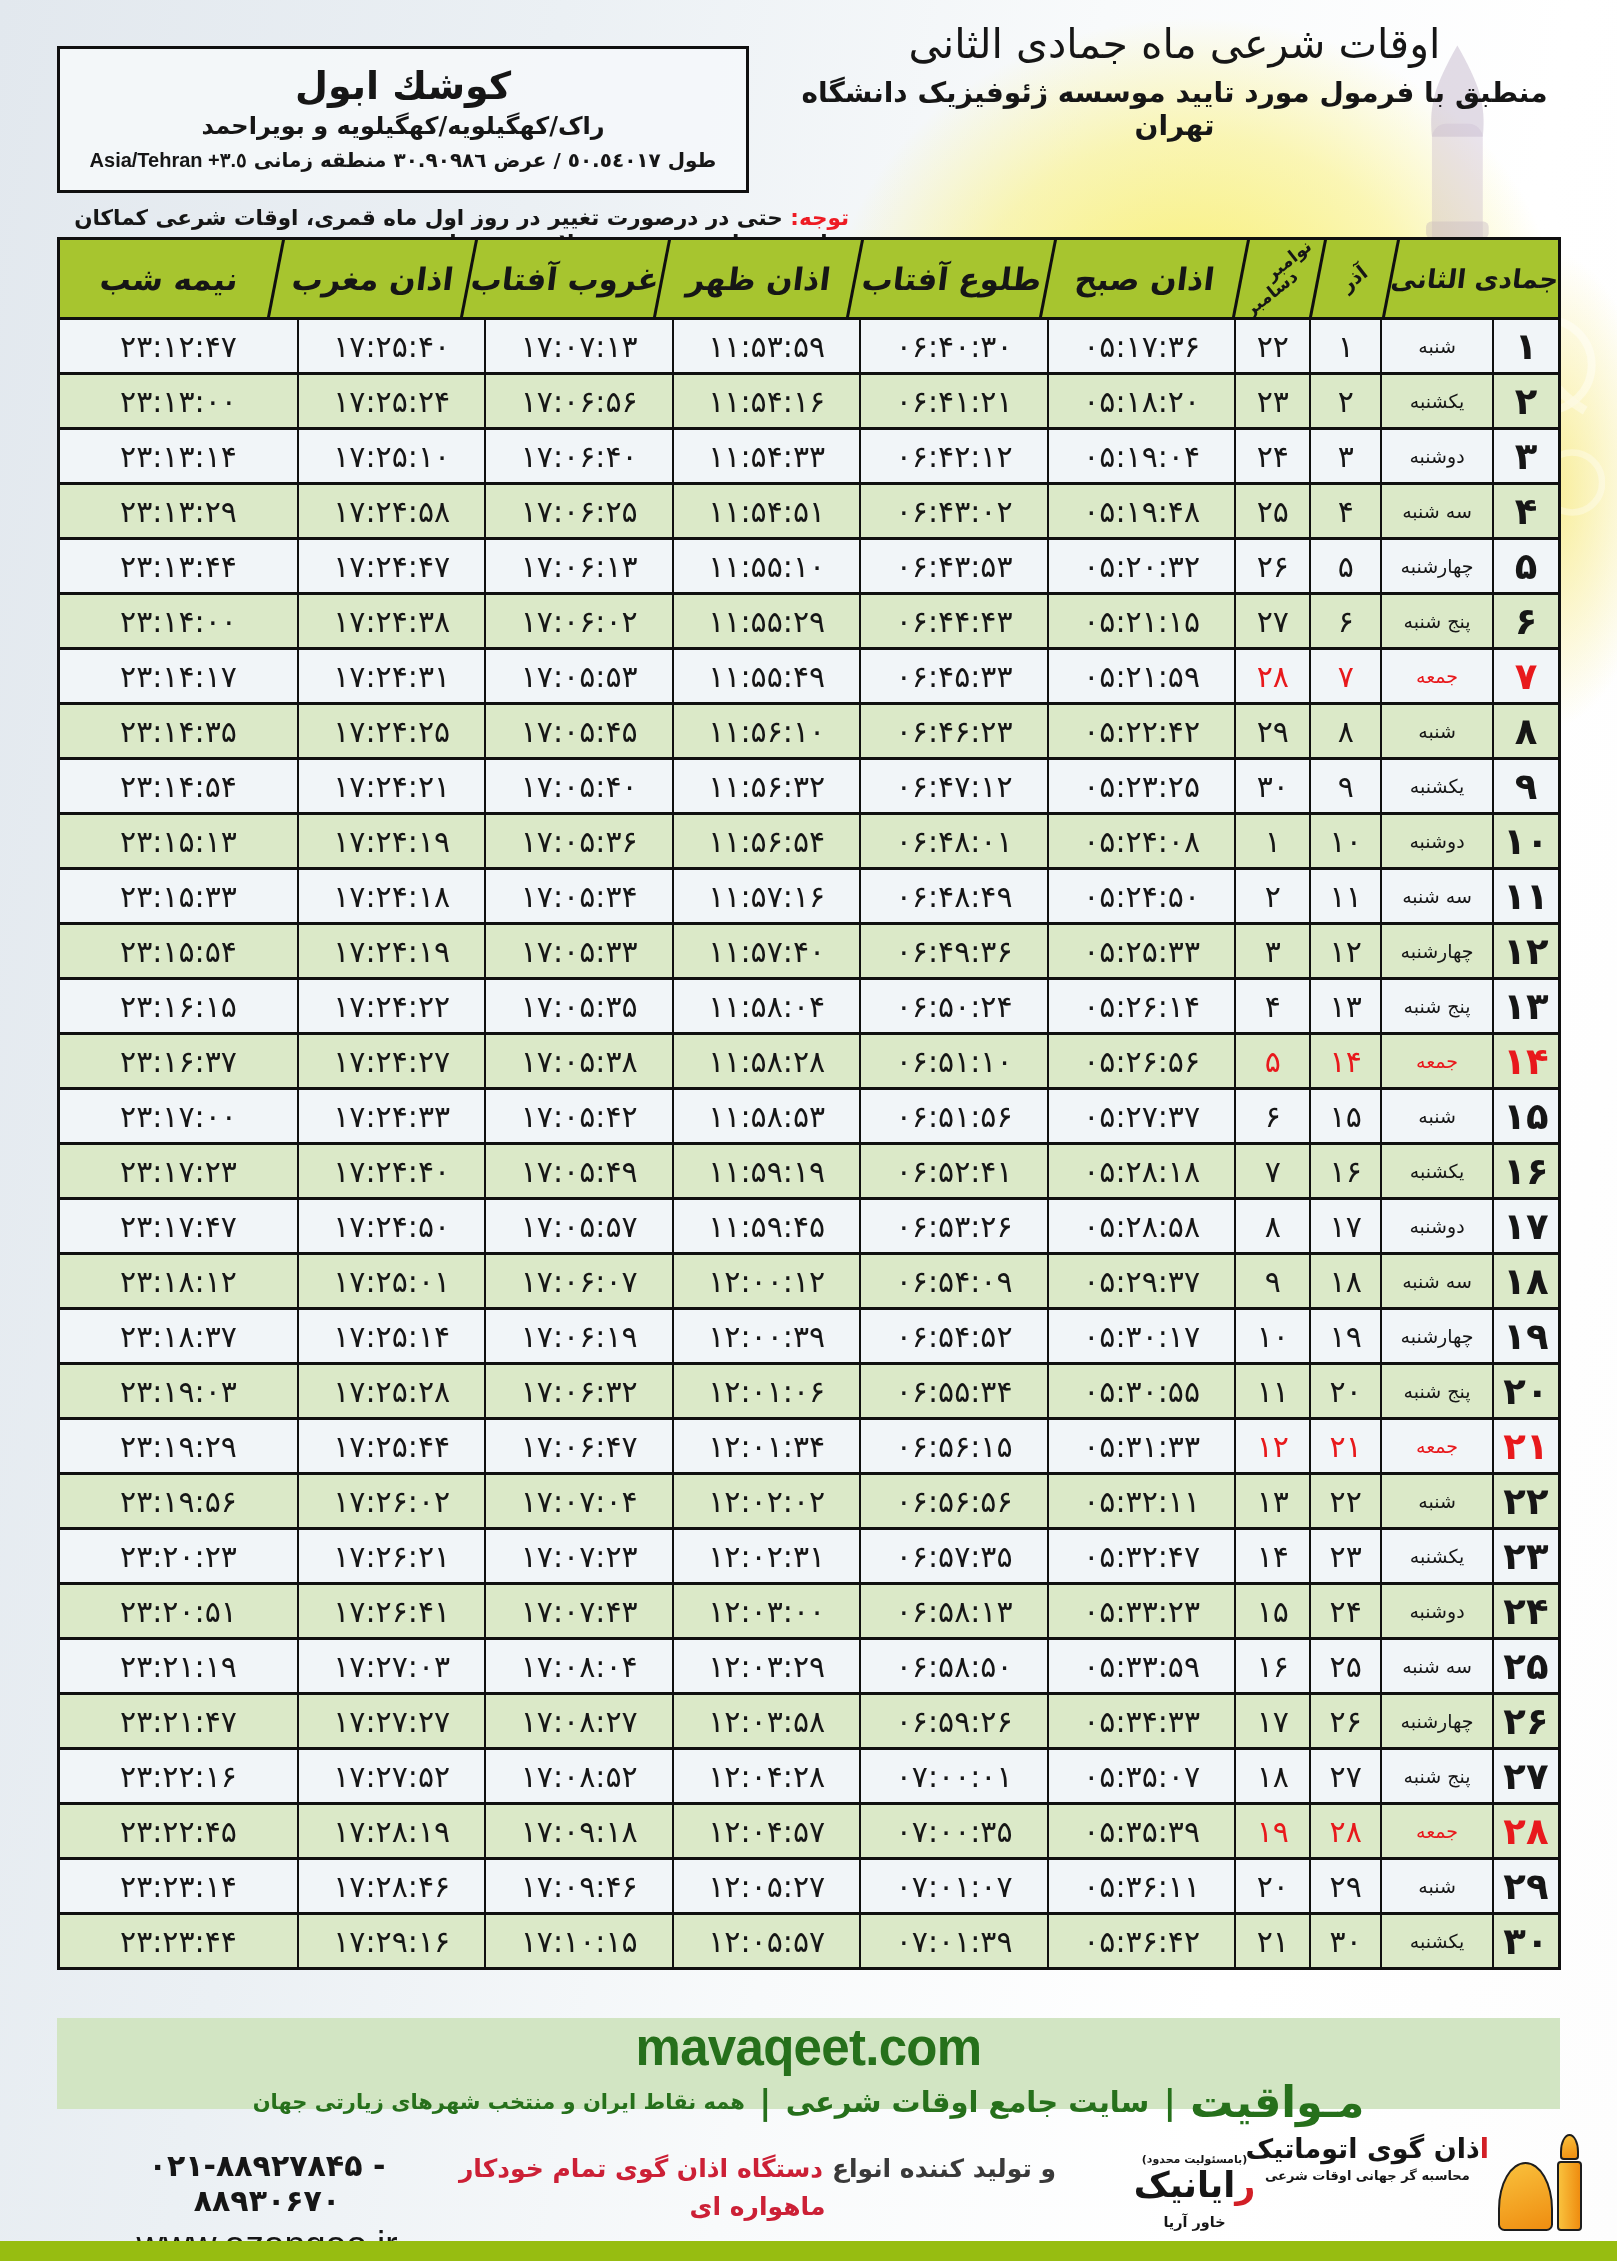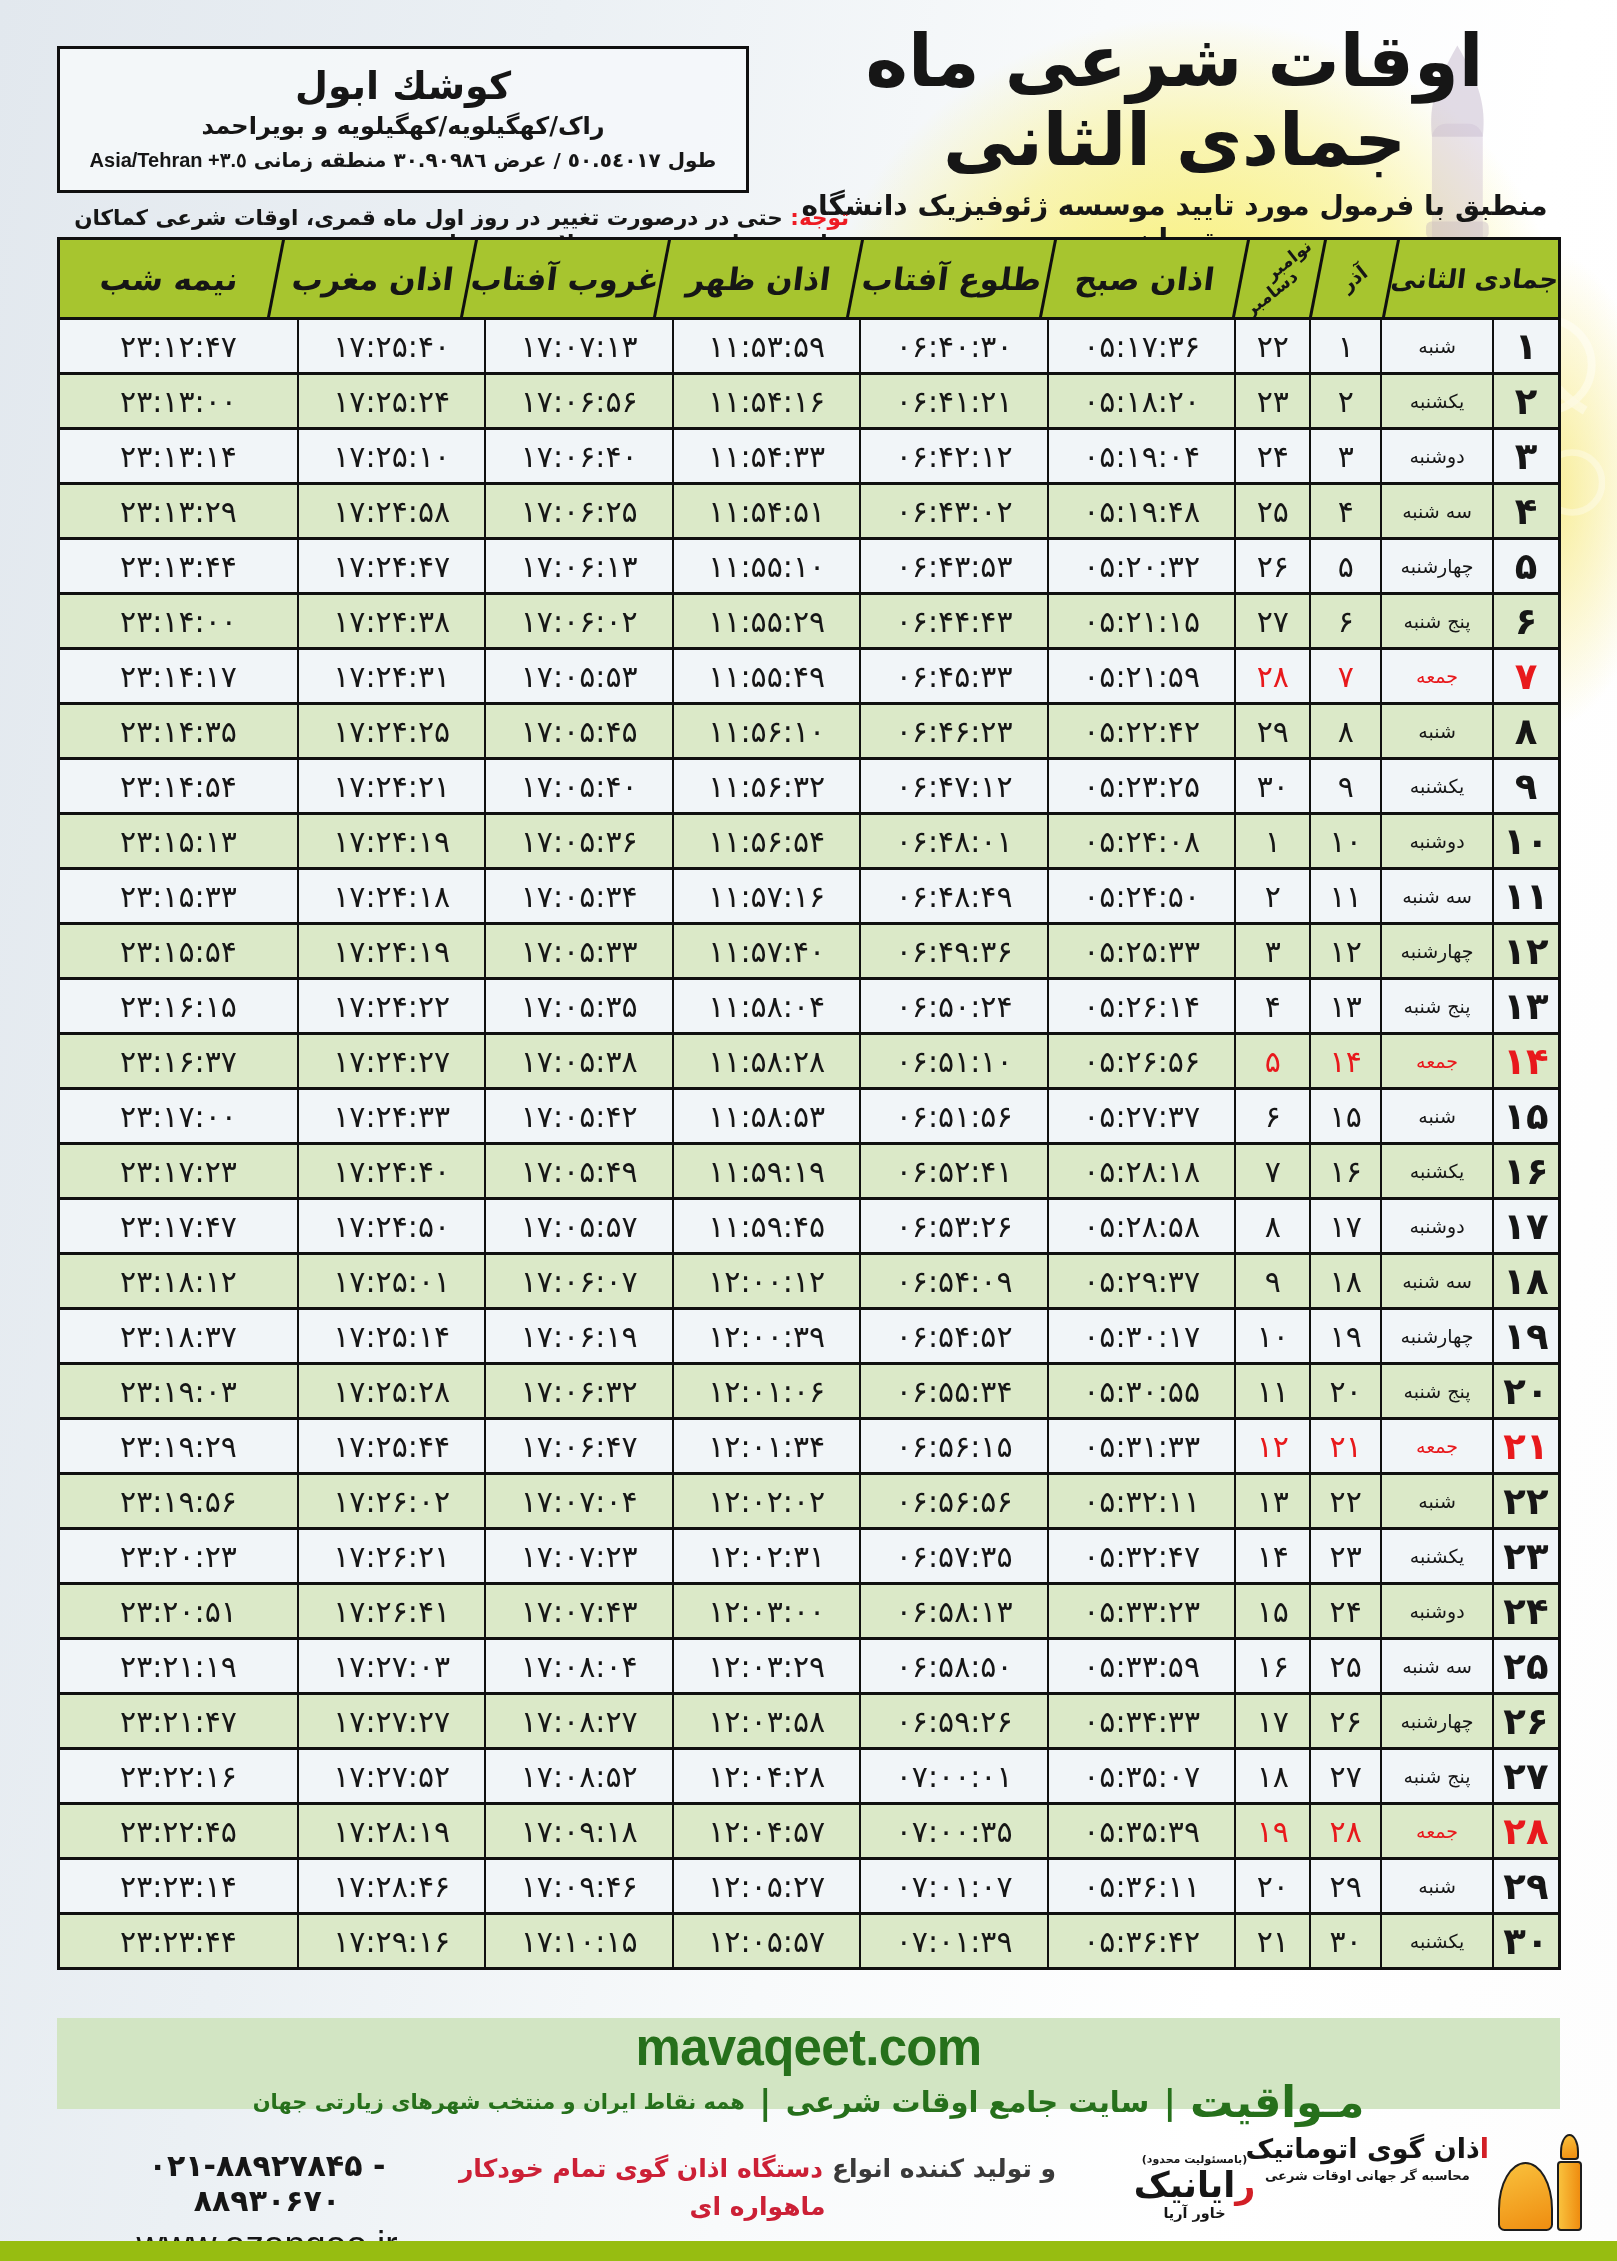--- a/index.html
+++ b/index.html
@@ -17,21 +17,21 @@
   .bg-mosque{left:1298px;top:26px;opacity:.55;pointer-events:none;}
   
   .loc-box{left:57px;top:46px;width:686px;height:141px;border:3.3px solid #101010;
     background:rgba(244,247,250,0.92);display:flex;flex-direction:column;justify-content:center;align-items:center;direction:rtl;}
   .loc-name{font-size:38px;font-weight:bold;line-height:1.05;}
   .loc-region{font-size:24px;font-weight:bold;margin-top:5.2px;}
   .loc-coords{font-size:20px;font-weight:bold;margin-top:7.8px;}
   .tz{direction:ltr;unicode-bidi:embed;font-family:"Liberation Sans",sans-serif;}
   
   .title-block{left:757px;top:22px;width:835px;text-align:center;direction:rtl;}
-  .main-title{font-size:72px;font-weight:bold;line-height:1.1;}
+  .main-title{font-size:41px;font-weight:normal;line-height:1.1;}
   .sub-title{font-size:28px;font-weight:bold;margin-top:9px;}
   .years-line{font-size:25px;font-weight:bold;margin-top:10.4px;}
   
   .note-line{left:57px;top:205px;width:792px;direction:rtl;font-size:21.5px;font-weight:bold;}
   .note-label{color:var(--note_red,#ee1c24);}
   
   .sched{left:57px;top:237px;width:1498px;border:3.9px solid #101010;background:#fff;}
   .hrow{display:flex;flex-direction:row-reverse;height:77px;background:var(--header_green,#a7c52f);
     overflow:hidden;position:relative;}
   .hcell{position:relative;display:flex;flex-direction:column;justify-content:center;align-items:center;}
@@ -69,21 +69,21 @@
   
   .phone-block{left:78px;top:2148px;width:378px;text-align:center;}
   .phone{font-size:30px;font-weight:bold;direction:ltr;unicode-bidi:embed;}
   .website{font-family:Liberation Sans, sans-serif;font-size:37px;margin-top:6px;}
   .promo{left:418px;top:2150px;width:679px;text-align:center;direction:rtl;font-size:25px;font-weight:bold;line-height:1.5;color:#3a3a3a;}
   .promo .red{color:#cc2036;}
   .rayanik{left:1103px;top:2153px;width:183px;text-align:center;direction:rtl;}
   .ray-note{font-size:11px;font-weight:bold;}
   .ray-name{font-size:35px;font-weight:bold;line-height:1.1;}
   .ray-name .red{color:#d21f26;}
-  .ray-sub{font-size:14.4px;font-weight:bold;margin-top:0;}
+  .ray-sub{font-size:14.4px;font-weight:bold;margin-top:9px;}
   .az-logo{left:1295px;top:2133px;width:287px;display:flex;align-items:flex-start;justify-content:flex-end;gap:9px;}
   .az-text{text-align:center;direction:rtl;}
   .az-title{font-size:27px;font-weight:bold;white-space:nowrap;}
   .az-title .red{color:#d21f26;}
   .az-sub{font-size:13px;font-weight:bold;margin-top:3.9px;}
   .az-iconcol{display:flex;flex-direction:column;align-items:center;}
   .az-icon{display:flex;align-items:flex-end;gap:3.9px;height:98px;}
   .dome{width:55px;height:69px;background:linear-gradient(160deg,#f9c13d,#ef8d10);border:2.6px solid #1d1d1d;
     border-radius:50% 50% 6.5px 6.5px / 68% 68% 6.5px 6.5px;box-sizing:border-box;}
   .minaret{display:flex;flex-direction:column;align-items:center;}

